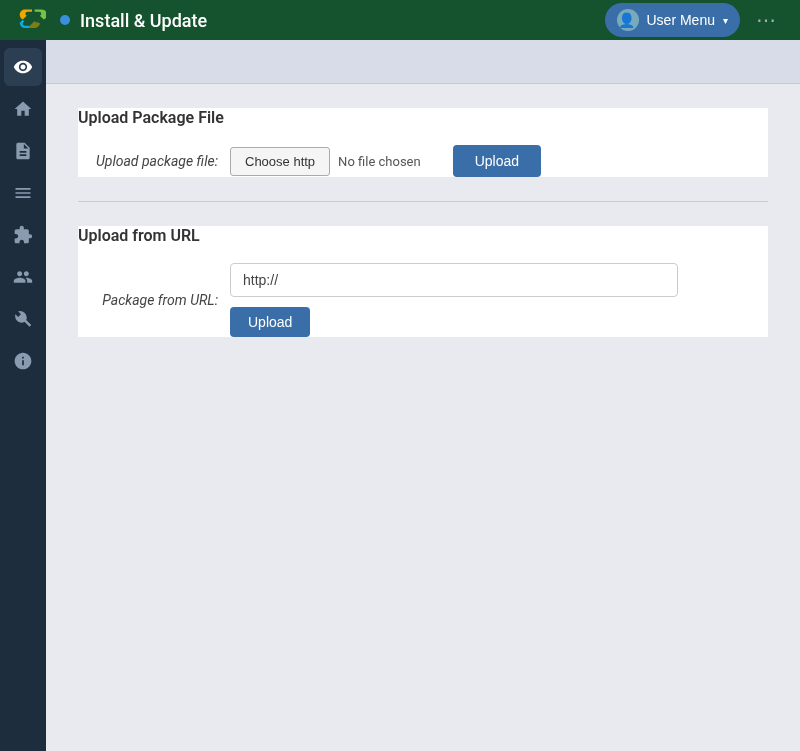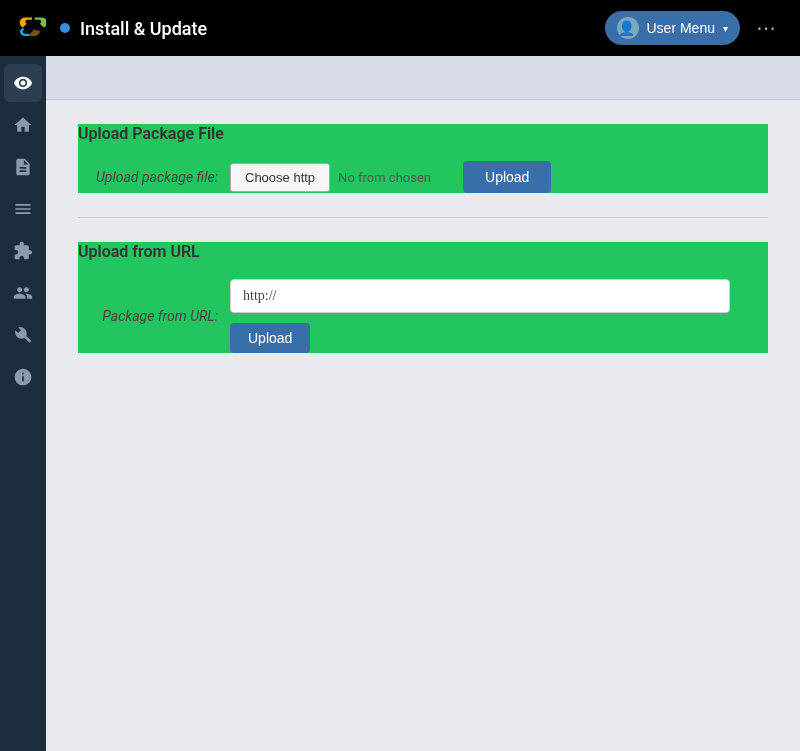--- a/index.html
+++ b/index.html
@@ -1,21 +1,21 @@
 <!DOCTYPE html>
 <html><head>
   <meta charset="utf-8">
   <style>
     * { box-sizing: border-box; margin: 0; padding: 0; }
     body { font-family: -apple-system, BlinkMacSystemFont, 'Segoe UI', Roboto, sans-serif; display: flex; flex-direction: column; height: 751px; width: 800px; overflow: hidden; background: #e8eaf0; }
 
     
     .topbar {
-      height: 56px;
-      background: #000000;
+      height: 40px;
+      background: #14532d;
       display: flex;
       align-items: center;
       padding: 0 16px;
       flex-shrink: 0;
     }
     .topbar-logo {
       width: 32px; height: 32px;
       display: flex; align-items: center; justify-content: center;
       margin-right: 12px;
     }
@@ -76,21 +76,21 @@
       height: 44px; background: #d8dce8;
       border-bottom: 1px solid #c5c9d8;
     }
 
     
     .content-area {
       padding: 24px 32px;
     }
 
     .section {
-      background: #22c55e;
+      background: #ffffff;
       margin-bottom: 24px;
     }
 
     .section-title {
       font-size: 16px; font-weight: 600; color: #333;
       margin-bottom: 18px;
     }
 
     .form-row {
       display: flex; align-items: center; gap: 12px; margin-bottom: 12px;
@@ -115,25 +115,24 @@
     }
 
     .upload-btn {
       padding: 8px 22px; background: #3a6ea8;
       border: none; border-radius: 4px;
       color: #fff; font-size: 14px; font-weight: 500;
       cursor: pointer; margin-left: 20px;
     }
 
     .url-input {
-      width: 500px; padding: 8px 12px;
+      width: 448px; padding: 8px 12px;
       border: 1px solid #ccc; border-radius: 4px;
       font-size: 14px; color: #444; background: #fff;
       outline: none;
-      font-family: Liberation Serif, serif;
     }
 
     .url-upload-btn {
       padding: 7px 18px; background: #3a6ea8;
       border: none; border-radius: 4px;
       color: #fff; font-size: 14px; cursor: pointer;
       margin-top: 10px;
     }
 
     .divider { height: 1px; background: #ccc; margin: 24px 0; }
@@ -225,21 +224,21 @@
 
     <div class="content-area">
 
       <div class="section">
         <div class="section-title">Upload Package File</div>
 
         <div class="form-row">
           <label class="form-label">Upload package file:</label>
           <div class="file-input-wrapper">
             <button class="choose-file-btn">Choose http</button>
-            <span class="no-file-text">No from chosen</span>
+            <span class="no-file-text">No file chosen</span>
           </div>
           <button class="upload-btn">Upload</button>
         </div>
       </div>
 
       <div class="divider"></div>
 
       <div class="section">
         <div class="section-title">Upload from URL</div>
 

